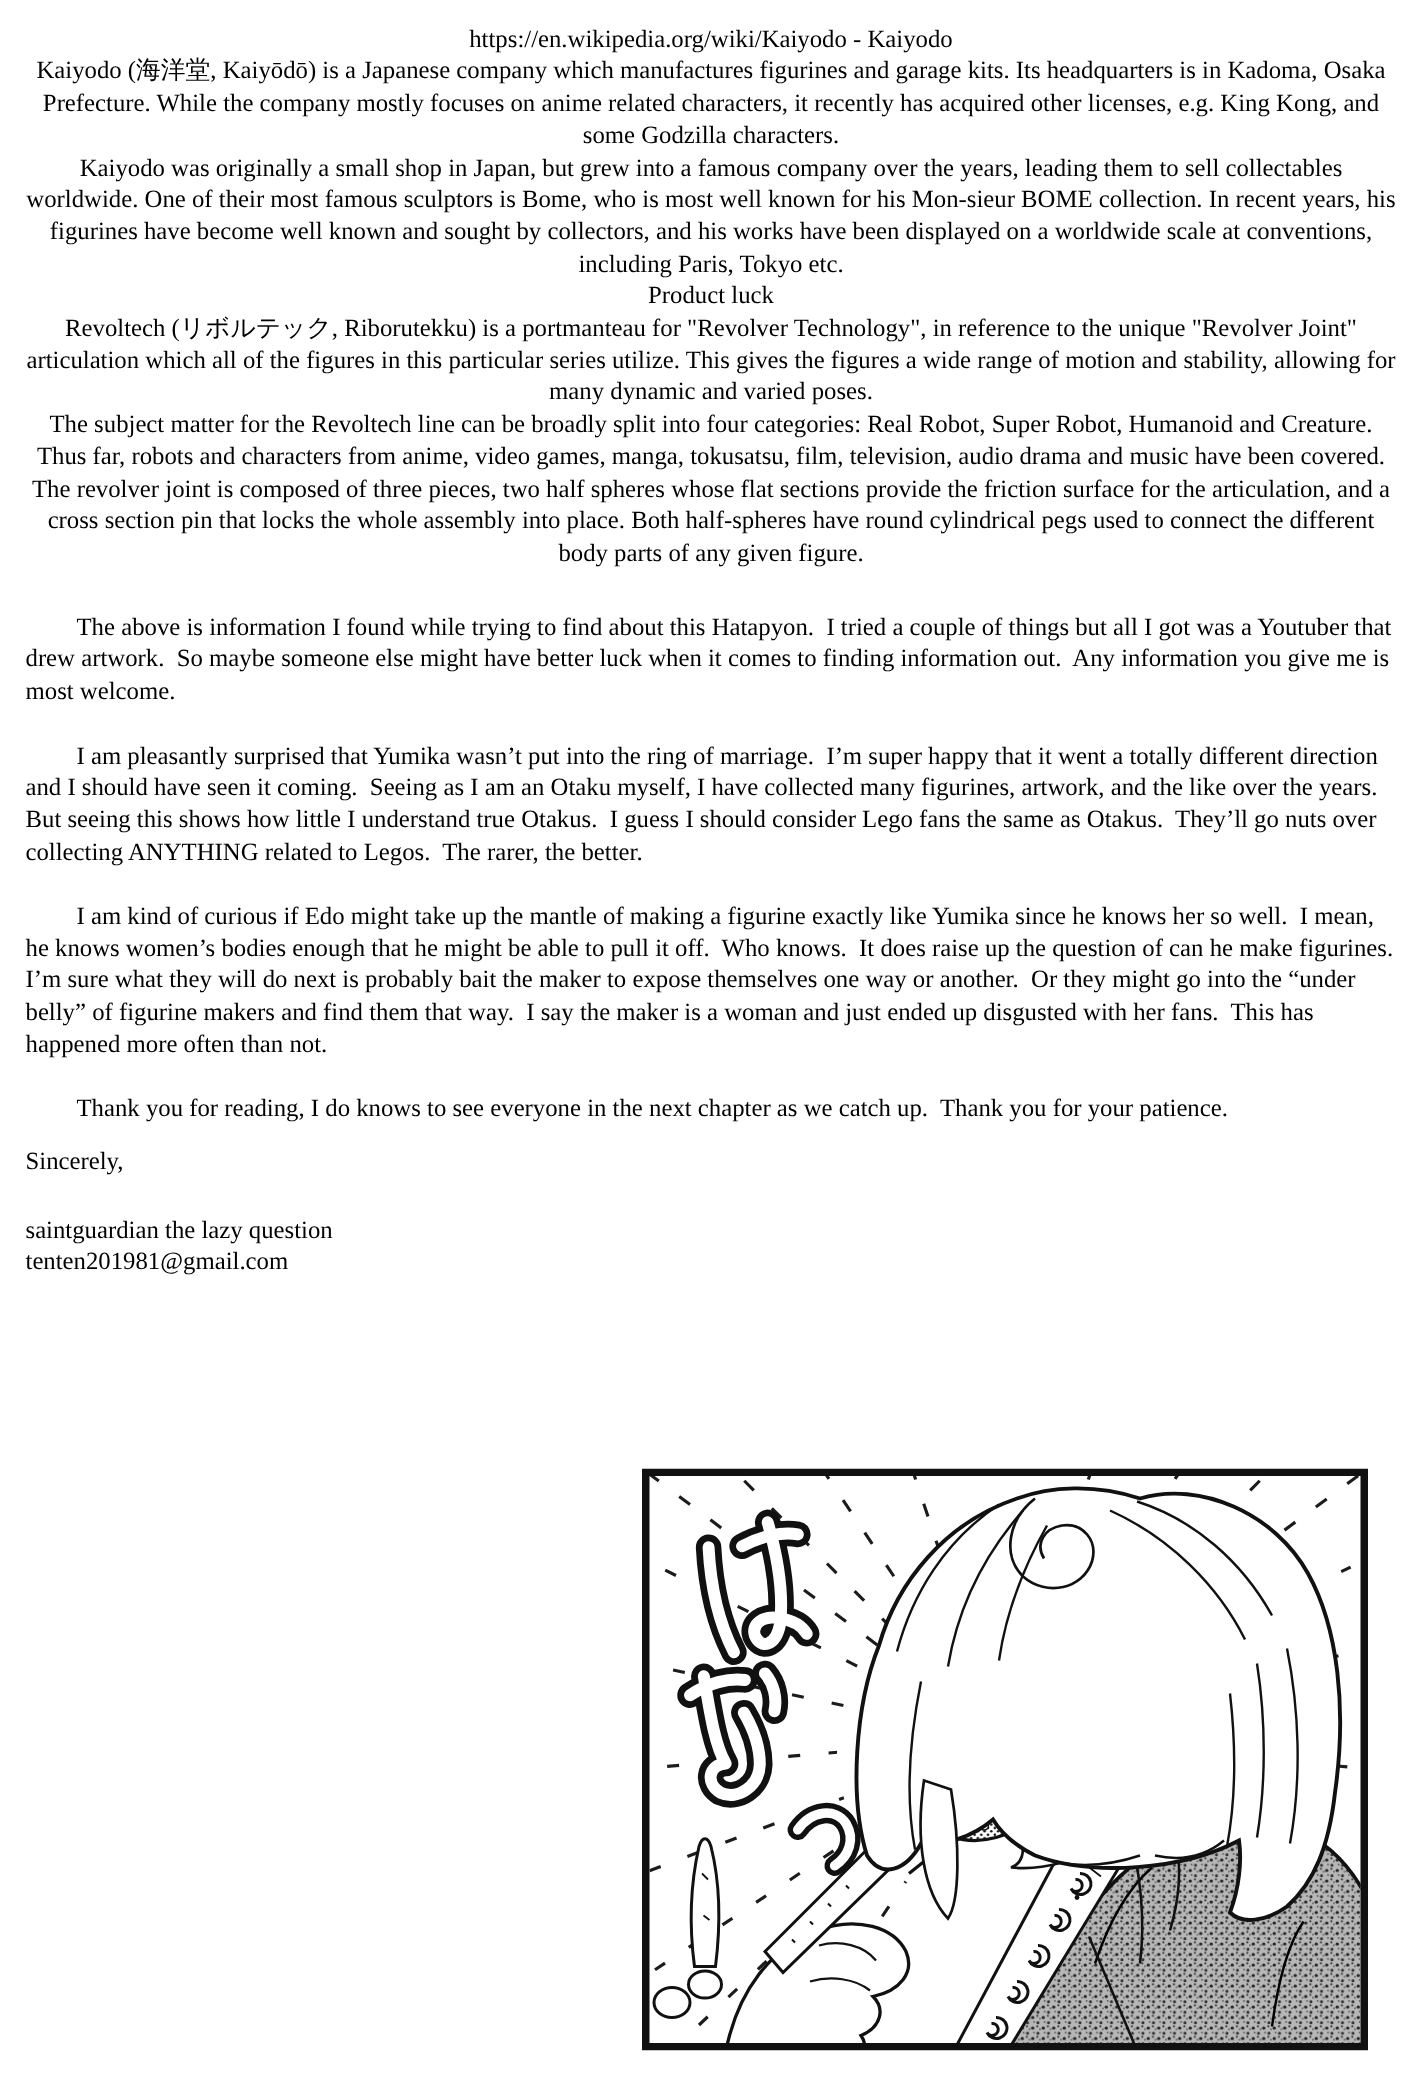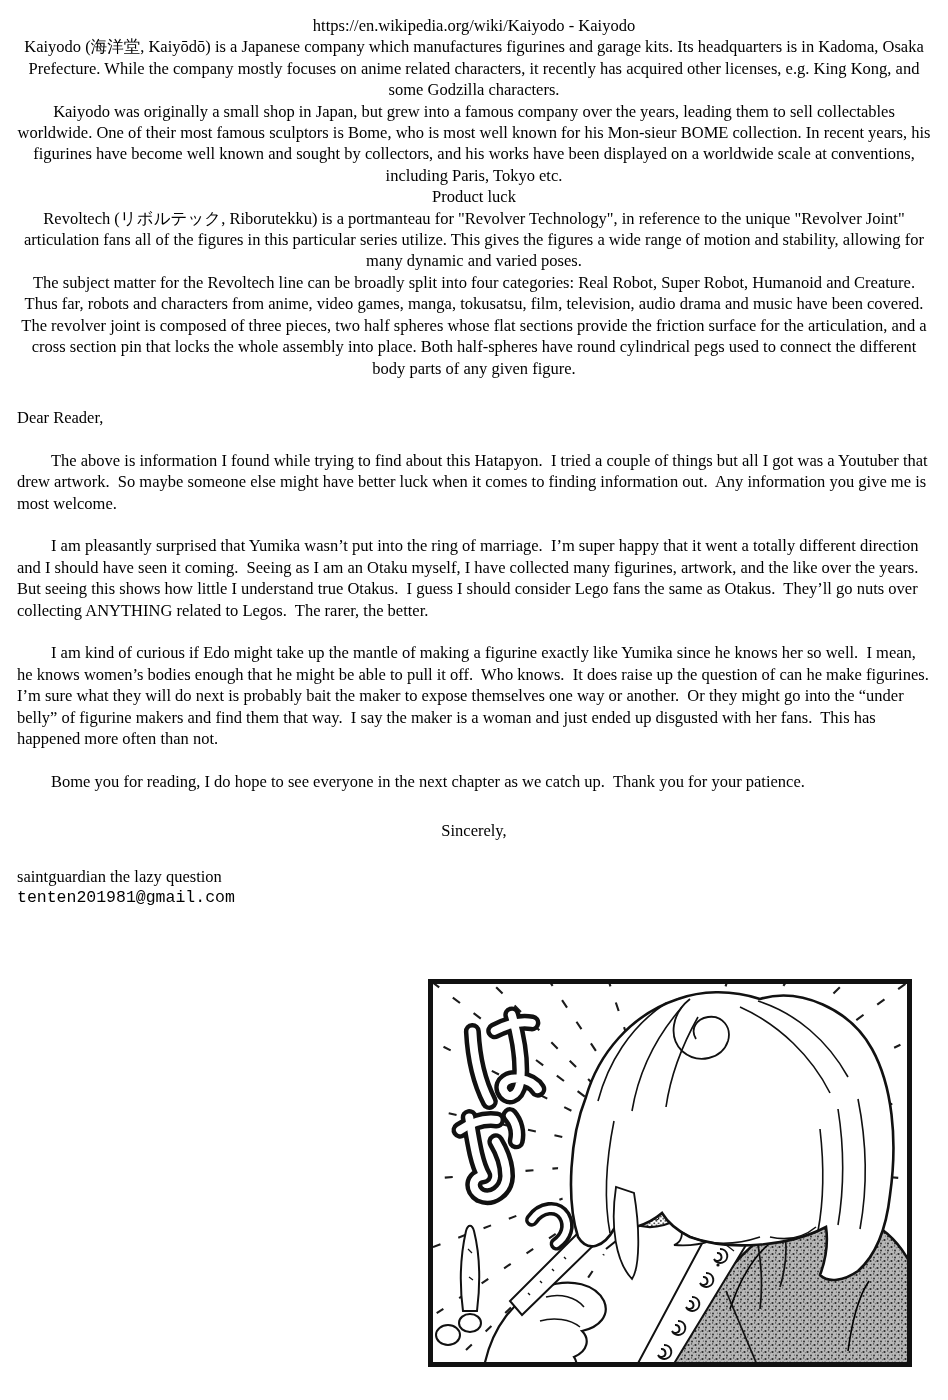--- a/index.html
+++ b/index.html
@@ -8,48 +8,47 @@
     background:#ffffff;color:#000;
     font-family:"Liberation Serif","DejaVu Serif",serif;
     font-size:16.5px;line-height:21.4px;
   }
   .page{position:absolute;inset:0;}
   .wiki{padding:15px 17px 0 17px;text-align:center;}
   .wiki p{margin:0;}
   .letter{margin:28px 17px 0 17px;text-align:left;}
   .letter p{margin:0;white-space:pre-wrap;}
   .letter p.para{margin-top:21.4px;text-indent:34px;}
-  .letter p.closing{margin-top:28px;text-align:center;}
+  .letter p.closing{margin-top:14px;}
   .letter p.sig-name{margin-top:24px;}
-  .letter p.sig-email{margin-top:0;font-family:Liberation Mono, monospace;}
+  .letter p.sig-email{margin-top:0;}
   .panel{
     position:absolute;left:428px;top:979px;width:484px;height:388px;
   }
   .panel svg{display:block;}
 </style>
 </head>
 <body>
 
 <div class="page">
 
   <section class="wiki">
     <p>https://en.wikipedia.org/wiki/Kaiyodo - Kaiyodo</p>
     <p>Kaiyodo (海洋堂, Kaiyōdō) is a Japanese company which manufactures figurines and garage kits. Its headquarters is in Kadoma, Osaka Prefecture. While the company mostly focuses on anime related characters, it recently has acquired other licenses, e.g. King Kong, and some Godzilla characters.</p>
     <p>Kaiyodo was originally a small shop in Japan, but grew into a famous company over the years, leading them to sell collectables worldwide. One of their most famous sculptors is Bome, who is most well known for his Mon-sieur BOME collection. In recent years, his figurines have become well known and sought by collectors, and his works have been displayed on a worldwide scale at conventions, including Paris, Tokyo etc.</p>
     <p>Product luck</p>
-    <p>Revoltech (リボルテック, Riborutekku) is a portmanteau for "Revolver Technology", in reference to the unique "Revolver Joint" articulation fans all of the figures in this particular series utilize. This gives the figures a wide range of motion and stability, allowing for many dynamic and varied poses.</p>
+    <p>Revoltech (リボルテック, Riborutekku) is a portmanteau for "Revolver Technology", in reference to the unique "Revolver Joint" articulation which all of the figures in this particular series utilize. This gives the figures a wide range of motion and stability, allowing for many dynamic and varied poses.</p>
     <p>The subject matter for the Revoltech line can be broadly split into four categories: Real Robot, Super Robot, Humanoid and Creature. Thus far, robots and characters from anime, video games, manga, tokusatsu, film, television, audio drama and music have been covered. The revolver joint is composed of three pieces, two half spheres whose flat sections provide the friction surface for the articulation, and a cross section pin that locks the whole assembly into place. Both half-spheres have round cylindrical pegs used to connect the different body parts of any given figure.</p>
   </section>
 
   <section class="letter">
-    <p>Dear Reader,</p>
     <p class="para">The above is information I found while trying to find about this Hatapyon.  I tried a couple of things but all I got was a Youtuber that drew artwork.  So maybe someone else might have better luck when it comes to finding information out.  Any information you give me is most welcome.</p>
     <p class="para">I am pleasantly surprised that Yumika wasn’t put into the ring of marriage.  I’m super happy that it went a totally different direction and I should have seen it coming.  Seeing as I am an Otaku myself, I have collected many figurines, artwork, and the like over the years.  But seeing this shows how little I understand true Otakus.  I guess I should consider Lego fans the same as Otakus.  They’ll go nuts over collecting ANYTHING related to Legos.  The rarer, the better.</p>
     <p class="para">I am kind of curious if Edo might take up the mantle of making a figurine exactly like Yumika since he knows her so well.  I mean, he knows women’s bodies enough that he might be able to pull it off.  Who knows.  It does raise up the question of can he make figurines.  I’m sure what they will do next is probably bait the maker to expose themselves one way or another.  Or they might go into the “under belly” of figurine makers and find them that way.  I say the maker is a woman and just ended up disgusted with her fans.  This has happened more often than not.</p>
-    <p class="para">Bome you for reading, I do hope to see everyone in the next chapter as we catch up.  Thank you for your patience.</p>
+    <p class="para">Thank you for reading, I do knows to see everyone in the next chapter as we catch up.  Thank you for your patience.</p>
     <p class="closing">Sincerely,</p>
     <p class="sig-name">saintguardian the lazy question</p>
     <p class="sig-email">tenten201981@gmail.com</p>
   </section>
 
   <div class="panel">
     <svg width="484" height="388" viewBox="0 0 484 388" xmlns="http://www.w3.org/2000/svg">
       <title>Manga panel: a woman with shoulder-length hair takes a bite of food from a fork, speed lines radiating behind her; a knife stands upright at lower left; her garment at lower right is screentone-shaded with a swirl-patterned trim band.</title>
       <defs>
         <clipPath id="panelClip">

